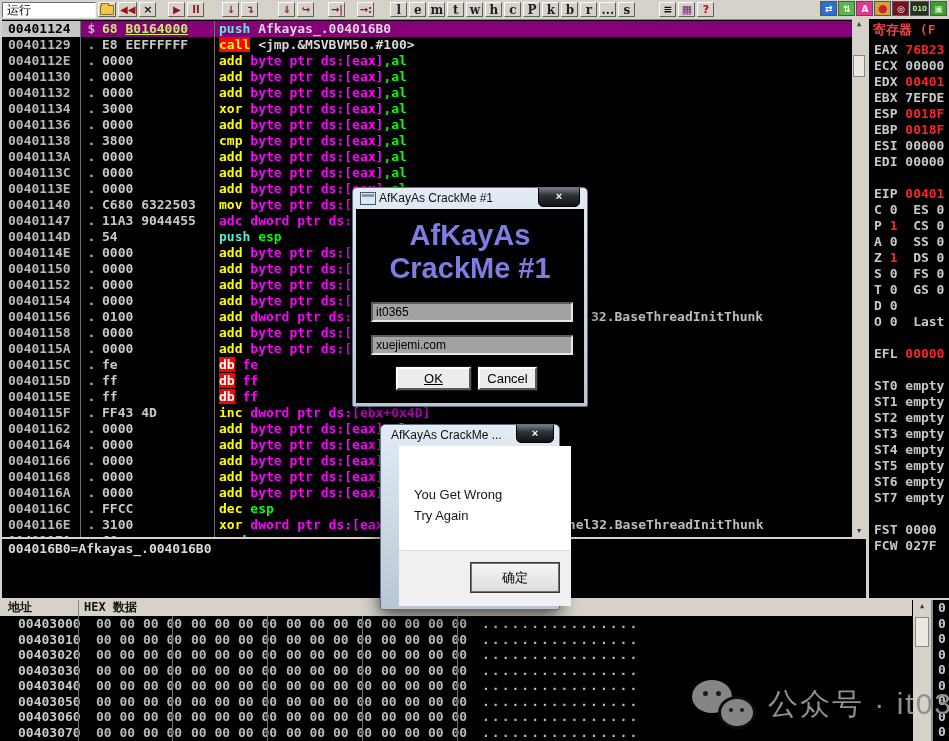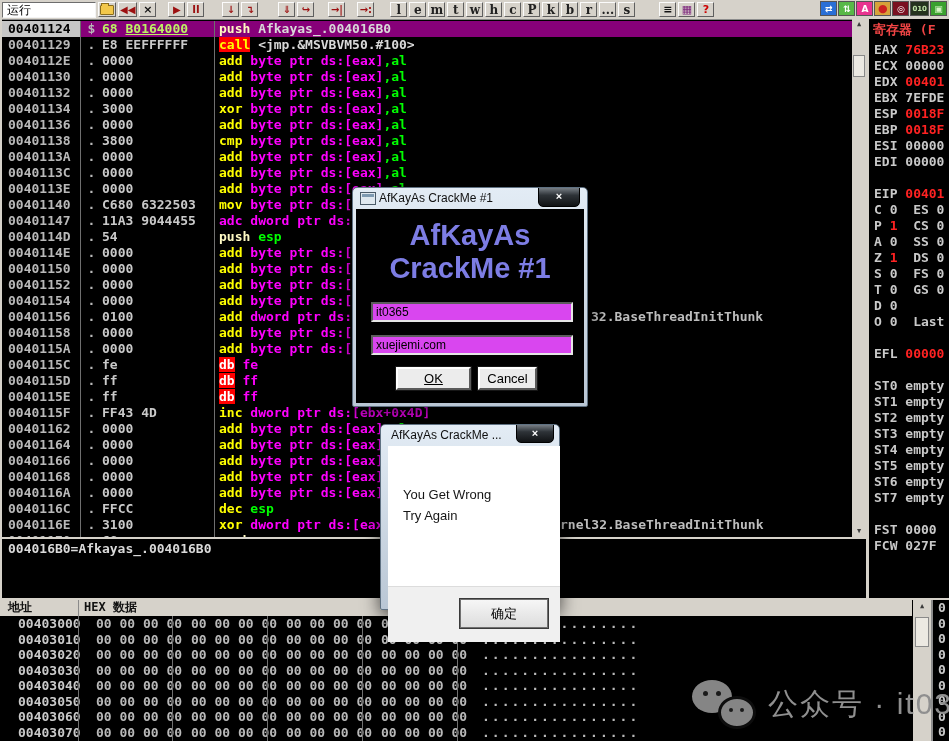--- a/index.html
+++ b/index.html
@@ -44,21 +44,21 @@
   .daddr{width:72px;flex:none;color:#b9b9b9;padding-left:6px;border-right:1px solid #6f6f6f;}
   .dhexcol{width:133px;flex:none;border-right:1px solid #6f6f6f;display:flex;}
   .dmark{width:21px;flex:none;color:#b9b9b9;text-align:center;}
   .dhex{color:#c9c9c9;}
   .dhexu{text-decoration:underline;}
   .dins{padding-left:4px;flex:1;}
   .drow.sel{background:#870079;}
   .drow.sel .daddr{background:#c6c6c6;color:#000;}
   .drow.sel .dhex{color:#bef264;}
   .tk-y{color:#ffff00;} .tk-m{color:#ff00ff;} .tk-g{color:#00ff00;}
-  .tk-b{color:#fef9c3;} .tk-w{color:#d9d9d9;}
+  .tk-b{color:#5eead4;} .tk-w{color:#d9d9d9;}
   .tk-hc{background:#ff0000;color:#ffff00;}
   .tk-hd{background:#ff0000;color:#ffffff;}
   .dcomment{position:absolute;top:0;color:#bdbdbd;}
   
   #dasb{position:absolute;left:852px;top:19px;width:14px;height:518px;background:#d6d2ca;}
   .sb-arrow{position:absolute;left:1px;width:12px;height:11px;color:#3c3c3c;font-size:7px;
             text-align:center;line-height:11px;}
   #dasb-thumb{position:absolute;left:1px;top:36px;width:12px;height:22px;background:#ece9e2;
             border:1px solid #8a8a8a;box-sizing:border-box;}
   #regs-border{position:absolute;left:866px;top:19px;width:3px;height:579px;background:#d6d2ca;}
@@ -116,36 +116,36 @@
        border:1px solid #4a5a68;}
   .form-icon::before{content:"";position:absolute;left:1px;top:1px;right:1px;height:3px;background:#7e9ab1;}
 
   
   #dlg-crackme{left:352px;top:187px;width:234px;height:218px;z-index:40;}
   #dlg-crackme .dlg-title-text{left:26px;}
   #dlg-crackme .dlg-close{right:7px;}
   #cm-client{position:absolute;left:3px;top:21px;width:228px;height:194px;background:#000;}
   .cm-heading{color:#7d7de4;font:bold 29px/33px "Liberation Sans",sans-serif;text-align:center;}
   #cm-h1{margin-top:10px;}
-  .cm-input{position:absolute;left:15px;width:192px;height:16px;background:#d946ef;
+  .cm-input{position:absolute;left:15px;width:192px;height:16px;background:#a3a3a3;
        border:2px solid;border-color:#5c5c5c #e6e6e6 #e6e6e6 #5c5c5c;
        font:12px "Liberation Sans",sans-serif;color:#000;padding:0 3px;}
   #cm-input-name{top:93px;}
   #cm-input-serial{top:126px;}
   .cm-btn{position:absolute;top:158px;height:23px;background:#ececec;
        border:2px solid;border-color:#ffffff #5a5a5a #5a5a5a #ffffff;
        box-shadow:0 0 0 1px #161616;font:13px "Liberation Sans",sans-serif;color:#000;}
   #cm-ok{left:40px;width:75px;text-decoration:underline;}
   #cm-cancel{left:122px;width:59px;}
 
   
   #dlg-msg{left:380px;top:424px;width:178px;height:184px;z-index:45;}
   #dlg-msg .dlg-title-text{left:10px;}
   #dlg-msg .dlg-close{right:5px;width:36px;height:17px;}
-  #msg-client{position:absolute;left:7px;top:21px;width:172px;height:196px;background:#fff;}
+  #msg-client{position:absolute;left:18px;top:21px;width:172px;height:160px;background:#fff;}
   #msg-lines{position:absolute;left:15px;top:38px;font:13px/21px "Liberation Sans",sans-serif;color:#161616;}
   #msg-footer{position:absolute;left:0;bottom:0;width:172px;height:55px;background:#f0f0f0;
        border-top:1px solid #dcdcdc;}
   #msg-ok{position:absolute;right:12px;top:12px;width:88px;height:29px;
        background:linear-gradient(#f6f6f6,#dddddd);border:1px solid #707070;
        box-shadow:0 0 0 1px #3a3a3a;font:13px "Liberation Sans",sans-serif;color:#000;}
 
   
   #watermark{position:absolute;left:690px;top:678px;display:flex;align-items:center;z-index:60;}
   #wm-icon{position:relative;width:66px;height:52px;flex:none;}

